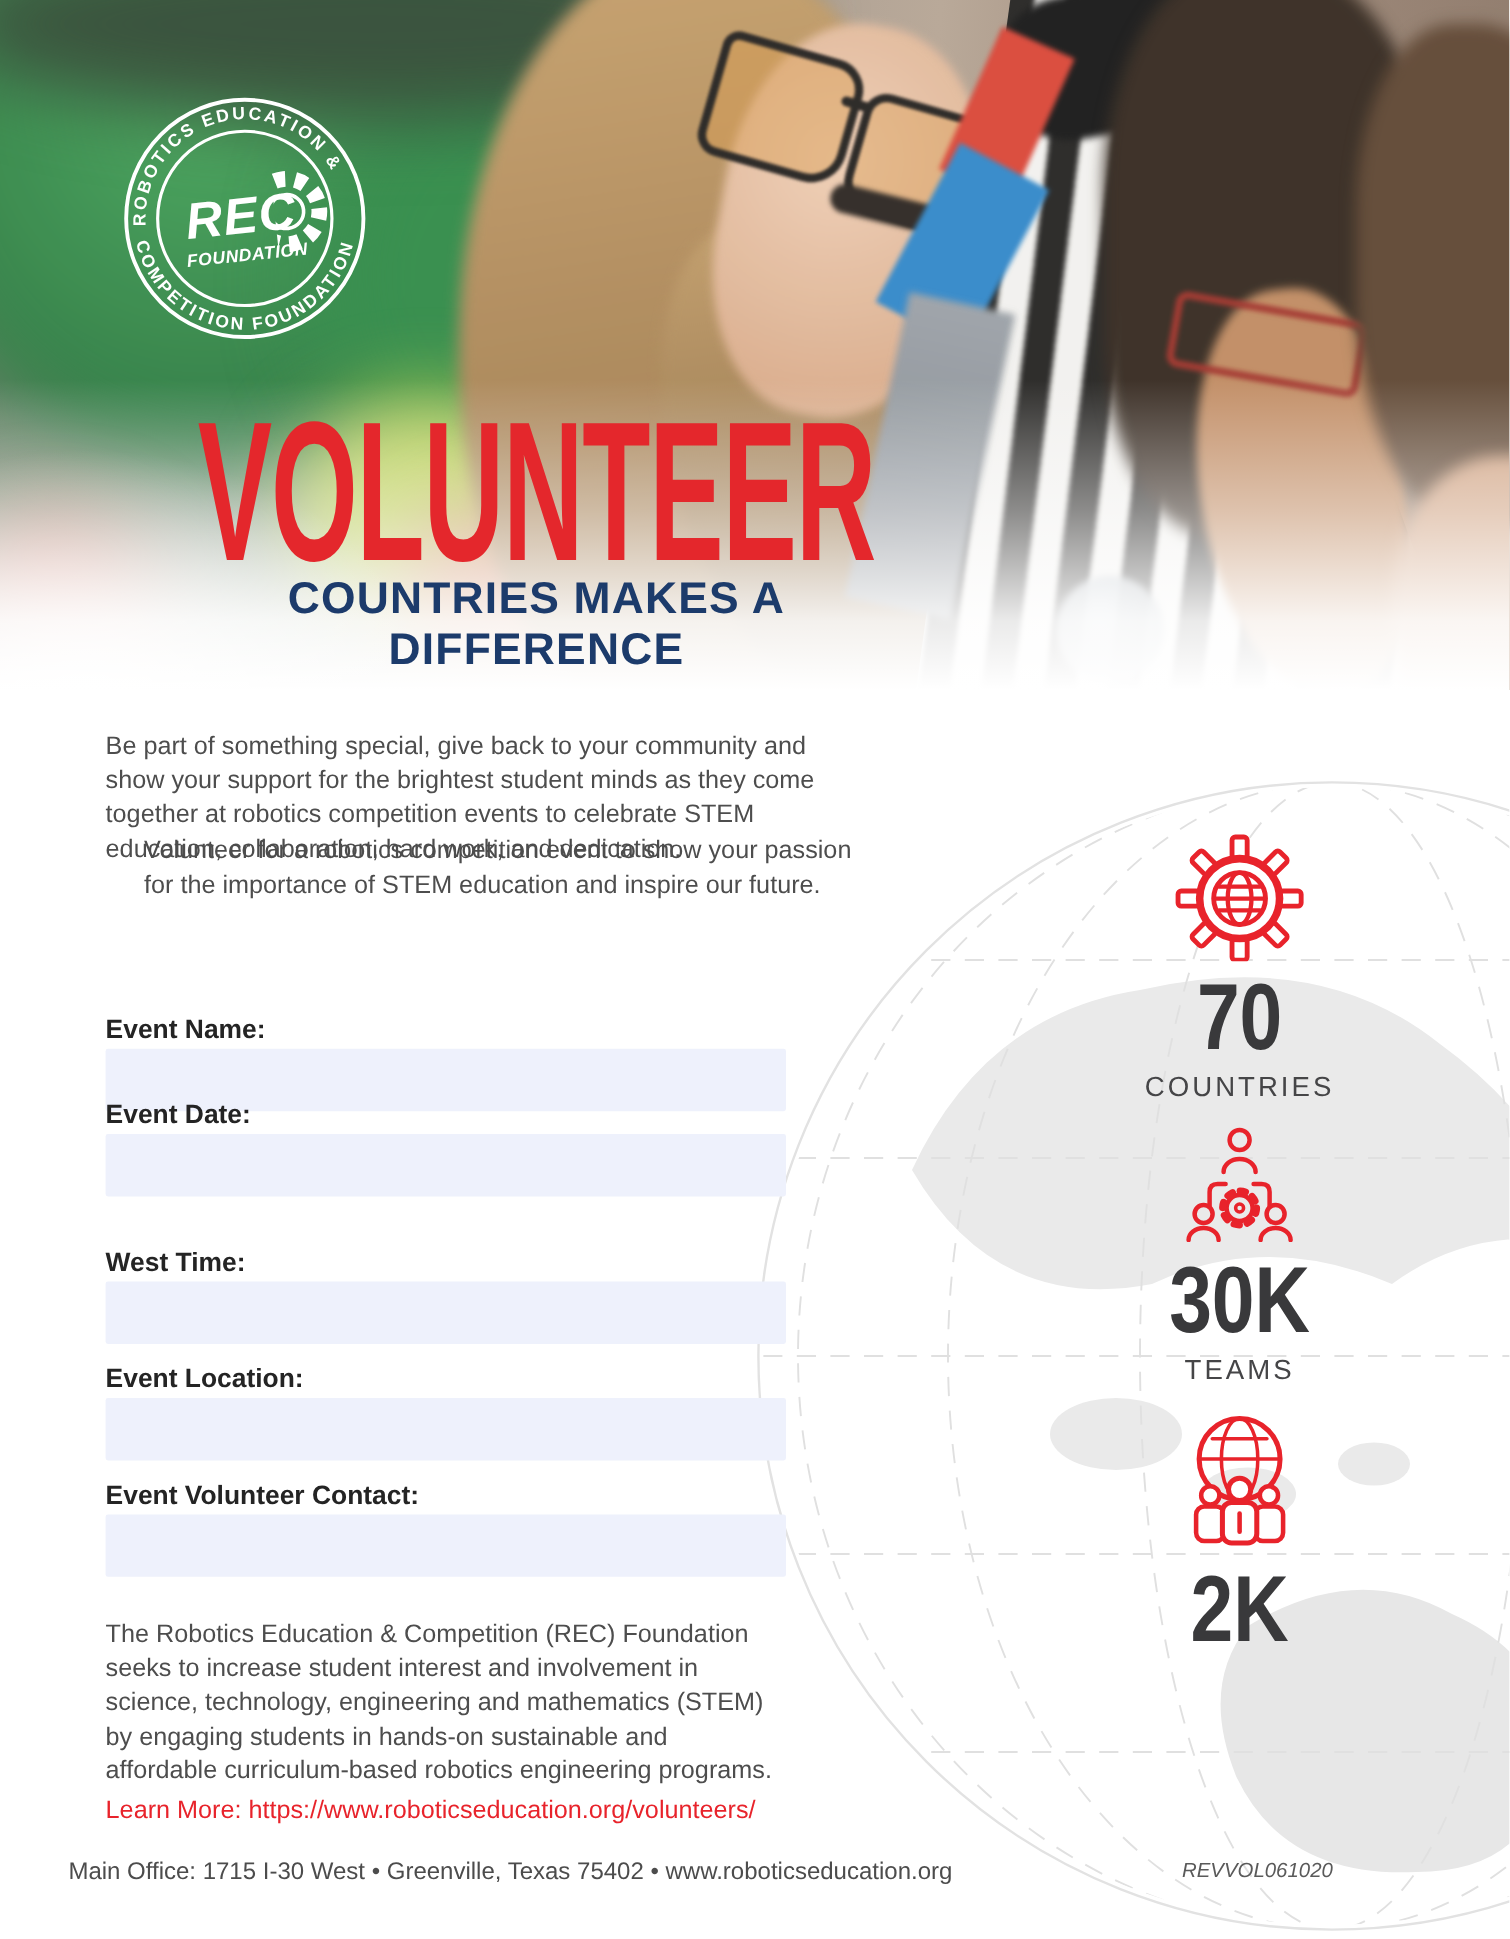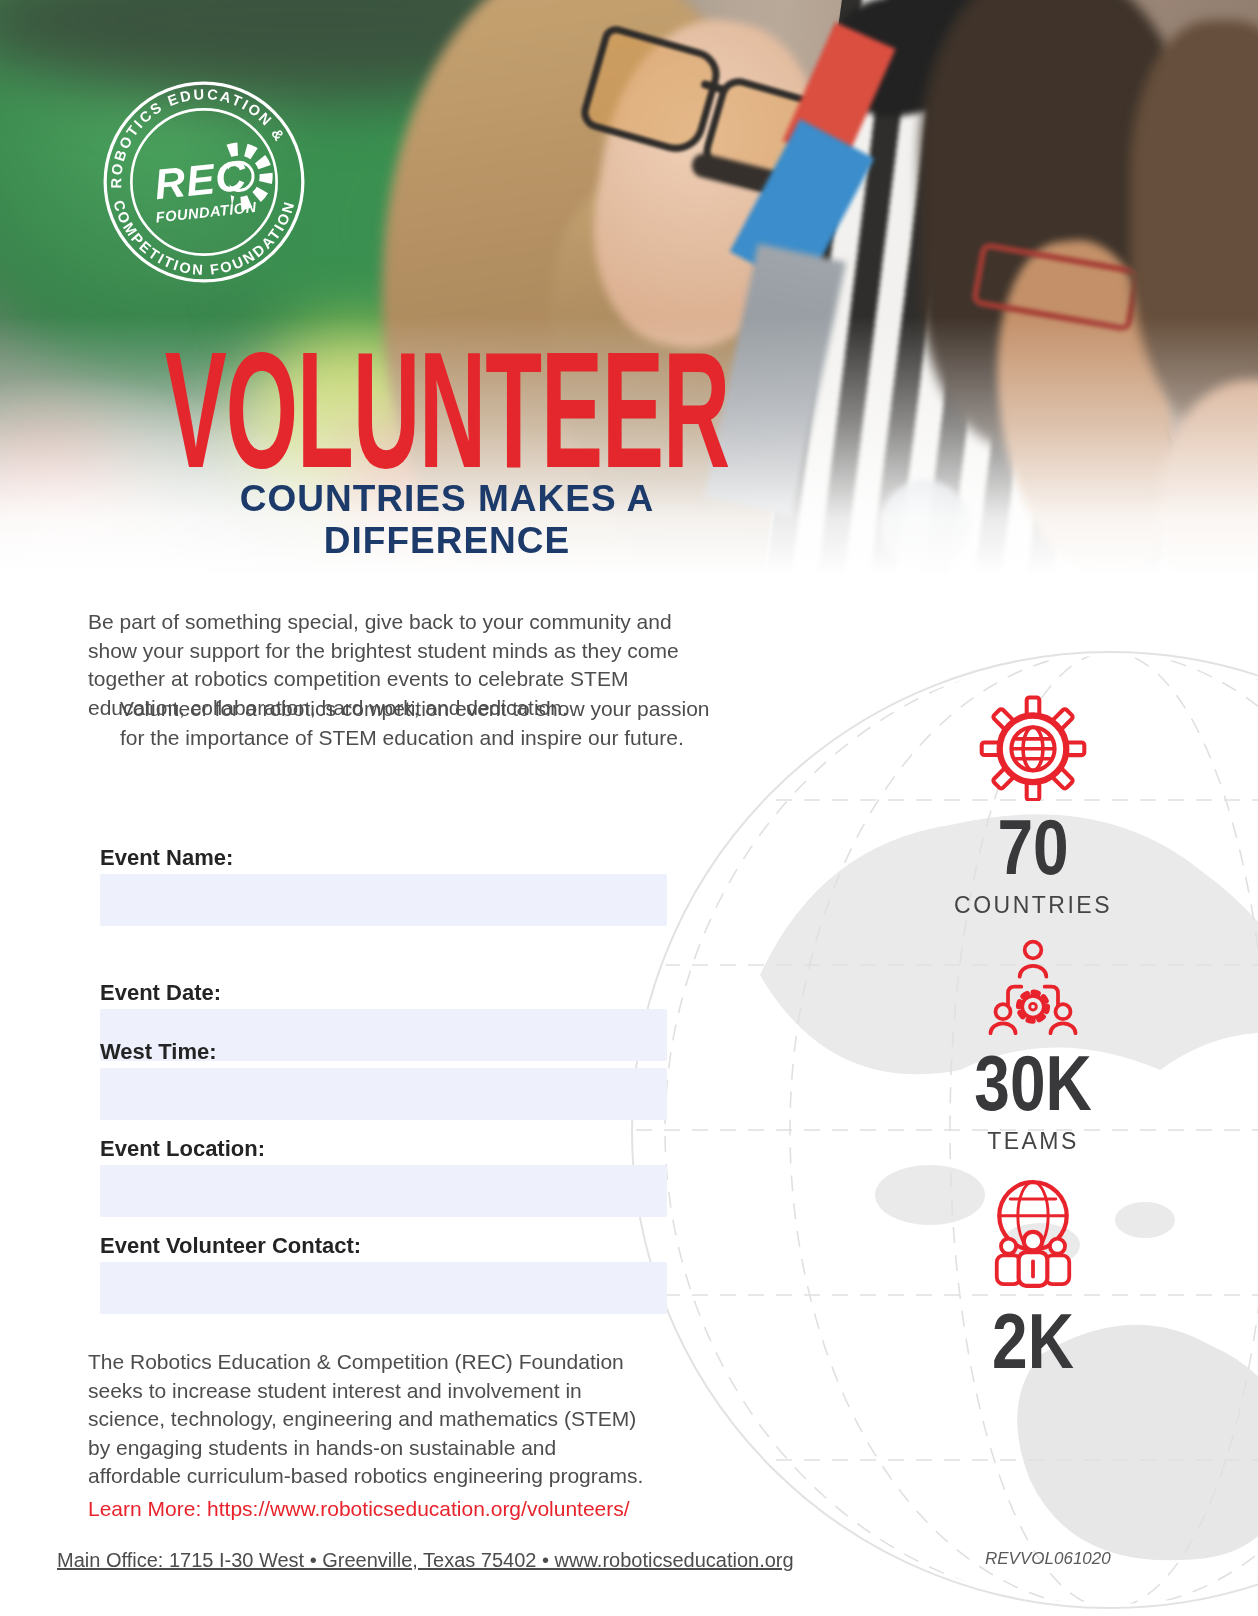--- a/index.html
+++ b/index.html
@@ -65,39 +65,39 @@
     color:#e4272c;transform:scaleY(1.78);transform-origin:50% 0;}
   .subtitle{position:absolute;left:113px;top:478px;width:668px;z-index:5;
     text-align:center;font-size:37px;font-weight:700;letter-spacing:1px;color:#1c3b6b;}
 
   
   .para{position:absolute;margin:0;font-size:21px;line-height:28.5px;color:#4d4d4d;white-space:pre-line;z-index:1;}
   .p1{left:88px;top:585px;width:700px;margin-top:23px;}
   .p2{left:88px;top:695px;width:700px;margin-left:32px;}
   .about{left:88px;top:1348px;width:720px;}
 
-  .field{position:absolute;left:88px;width:567px;z-index:1;margin-left:12px;}
+  .field{position:absolute;left:88px;width:567px;z-index:1;}
   .field-label{font-size:22px;line-height:26px;font-weight:bold;color:#242424;}
   .field-input{display:block;width:100%;height:52px;margin-top:3px;box-sizing:border-box;
     background:#eef1fc;border:none;outline:none;border-radius:2px;
     font-family:"Liberation Sans",sans-serif;font-size:20px;color:#333;padding:0 12px;}
 
   .learn-more{position:absolute;left:88px;top:1497px;font-size:21px;color:#e8232b;text-decoration:none;z-index:1;}
 
   .stat{position:absolute;left:878px;width:310px;text-align:center;z-index:1;}
   .stat-icon{display:inline-block;}
   .stat-value{position:absolute;left:878px;width:310px;text-align:center;z-index:1;
     font-size:64px;font-weight:bold;color:#39393b;letter-spacing:0;
     transform:scaleY(1.22);transform-origin:50% 0;line-height:64px;}
   .stat-label{position:absolute;left:878px;width:310px;text-align:center;z-index:1;
     font-size:23px;letter-spacing:2.5px;color:#454547;margin-top:16px;}
   .icon-stroke{stroke:#e8232b;fill:none;stroke-linecap:round;stroke-linejoin:round;}
   .icon-fill-white{stroke:#e8232b;fill:#ffffff;stroke-linecap:round;stroke-linejoin:round;}
 
-  .footer-office{position:absolute;left:57px;top:1549px;font-size:20px;color:#4c4c4c;z-index:1;text-decoration:underline;}
+  .footer-office{position:absolute;left:57px;top:1549px;font-size:20px;color:#4c4c4c;z-index:1;}
   .footer-rev{position:absolute;left:985px;top:1549px;font-size:17px;color:#5a5a5a;z-index:1;font-style:italic;}
 </style>
 </head>
 <body>
 
 <div class="page">
 
   <svg class="globe-watermark" width="700" height="1061" viewBox="0 0 700 1061">
     <defs>
         <clipPath id="globeClip">
@@ -191,21 +191,21 @@
 show your support for the brightest student minds as they come
 together at robotics competition events to celebrate STEM
 education, collaboration, hard work, and dedication.</p>
   <p class="para p2">Volunteer for a robotics competition event to show your passion
 for the importance of STEM education and inspire our future.</p>
 
   <div class="field" style="top:845px">
     <div class="field-label">Event Name:</div>
     <input class="field-input" value="" style="">
   </div>
-  <div class="field" style="top:980px">
+  <div class="field" style="top:916px">
     <div class="field-label">Event Date:</div>
     <input class="field-input" value="" style="">
   </div>
   <div class="field" style="top:1039px">
     <div class="field-label">West Time:</div>
     <input class="field-input" value="" style="">
   </div>
   <div class="field" style="top:1136px">
     <div class="field-label">Event Location:</div>
     <input class="field-input" value="" style="">

